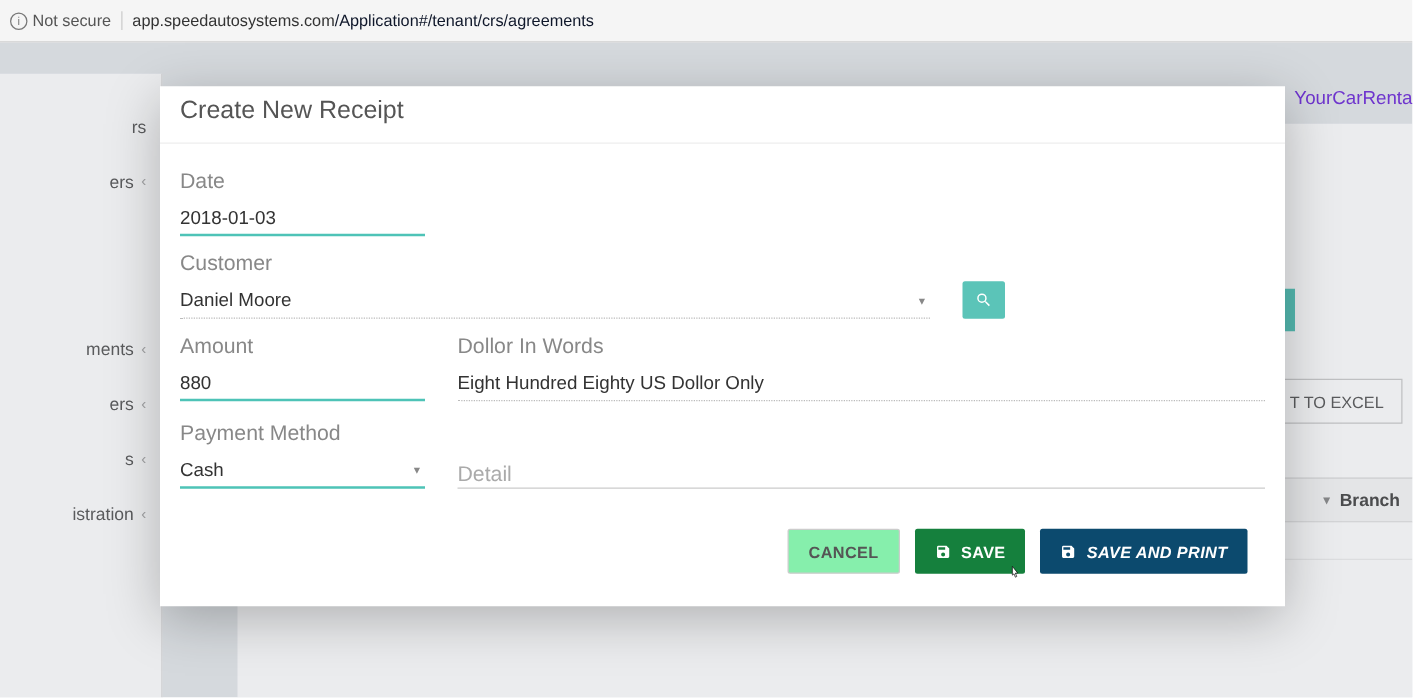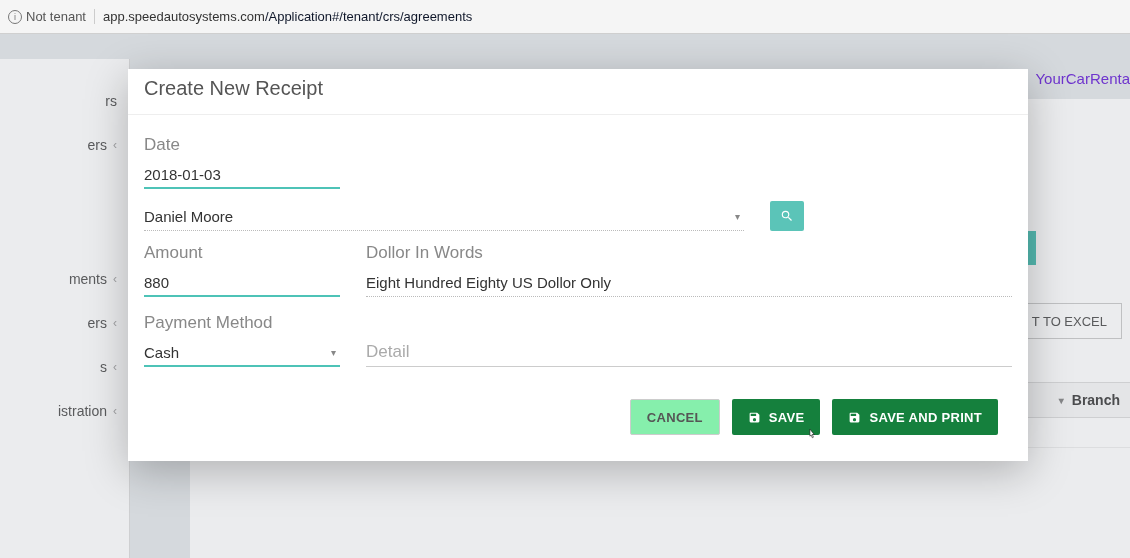--- a/index.html
+++ b/index.html
@@ -108,53 +108,53 @@
   .field .caret { margin-left:auto; color:#888; font-size:10px; padding-right:4px;}
   .searchbtn {
     width:34px; height:30px; background:#5bc4b8; display:flex; align-items:center; justify-content:center;
     border-radius:2px;
   }
   .searchbtn svg { width:14px; height:14px; fill:#fff; }
   .detail-line {
     flex:1;
     border-bottom:1px solid #ccc;
     height:30px;
-    display:flex; align-items:center;
+    display:flex; align-items:flex-end;
     color:#aaa; font-size:17px;
   }
 
   
   .footer {
     display:flex; justify-content:flex-end; gap:12px;
     padding:18px 30px 26px;
   }
   .btn {
     height:36px; padding:0 16px; font-size:13px; font-weight:600;
     display:flex; align-items:center; gap:8px; border-radius:2px; cursor:pointer;
     letter-spacing:0.3px;
   }
   .btn.cancel { border:1px solid #ccc; color:#555; background:#86efac;}
   .btn.save { background:#15803d; color:#fff; position:relative;}
-  .btn.save.alt { background:#15803d; }
+  .btn.save.alt { background:#0c4a6e;font-style:italic; }
   .btn svg { width:13px; height:13px; fill:#fff; }
 
   
   .cursor {
     position:absolute;
     bottom:-6px; right:2px;
     width:18px; height:22px; pointer-events:none;
   }
 </style>
 </head>
 <body>
 
 <div class="chrome-bar">
   <div class="security">
     <span class="info-icon">i</span>
-    <span>Not tenant</span>
+    <span>Not secure</span>
   </div>
   <span class="url">
     <span>app.speedautosystems.com</span><span class="path">/Application#/tenant/crs/agreements</span>
   </span>
 </div>
 
 <div class="app">
 
   <div class="bg-logo">ed</div>
   <div class="bg-toplink">YourCarRenta</div>
@@ -210,20 +210,21 @@
         <div class="field teal" style="width:196px;">
           <label>Date</label>
           <div class="val">
               <span>2018-01-03</span>
             </div>
         </div>
       </div>
 
       <div class="row">
         <div class="field" style="width:600px;">
+          <label>Customer</label>
           <div class="val">
             <span>Daniel Moore</span>
             <span class="caret">▾</span>
           </div>
         </div>
         <div class="searchbtn">
           <svg viewBox="0 0 24 24">
               <path d="M15.5 14h-.79l-.28-.27A6.471 6.471 0 0016 9.5 6.5 6.5 0 109.5 16c1.61 0 3.09-.59 4.23-1.57l.27.28v.79L19 20.49 20.49 19 15.5 14zM9.5 14A4.5 4.5 0 1114 9.5 4.5 4.5 0 019.5 14z"></path>
             </svg>
         </div>

